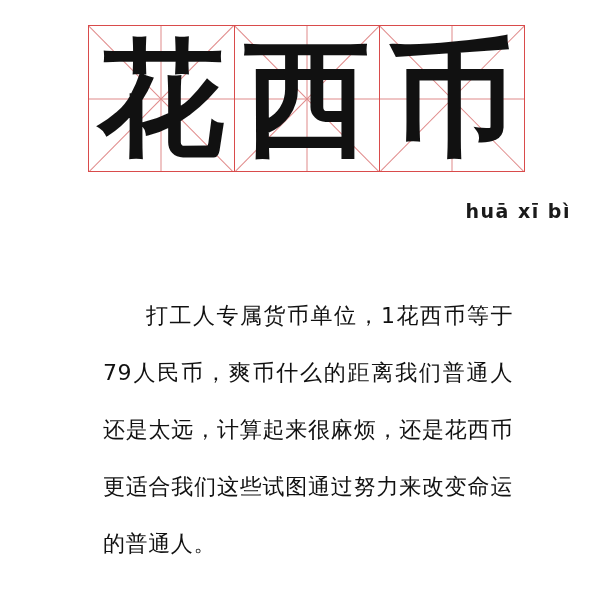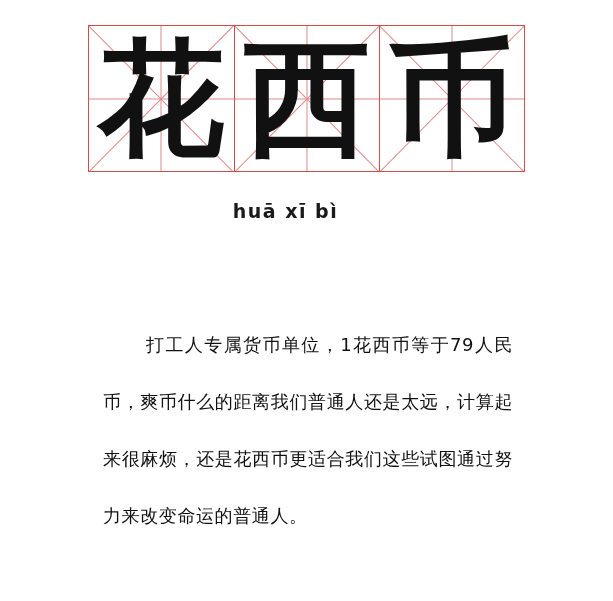--- a/index.html
+++ b/index.html
@@ -93,36 +93,36 @@
     color: #111111;
     letter-spacing: 0;
   }
 
   
   .pinyin {
     position: absolute;
     left: 0;
     top: 200px;
     width: 571px;
-    text-align: center;
+    text-align: right;
     font-family: "DejaVu Sans", sans-serif;
     font-size: 19px;
     font-weight: 700;
     letter-spacing: 1.5px;
     color: #1a1a1a;
   }
 
   
   .body-text {
     position: absolute;
     left: 103px;
-    top: 316px;
+    top: 287px;
     width: 410px;
     font-family: "DejaVu Sans", sans-serif;
-    font-size: 18px;
+    font-size: 22px;
     line-height: 57px;
     color: #111111;
     text-align: justify;
     text-indent: 43px;
     letter-spacing: 0.6px;
   }
 </style>
 </head>
 <body>
 

